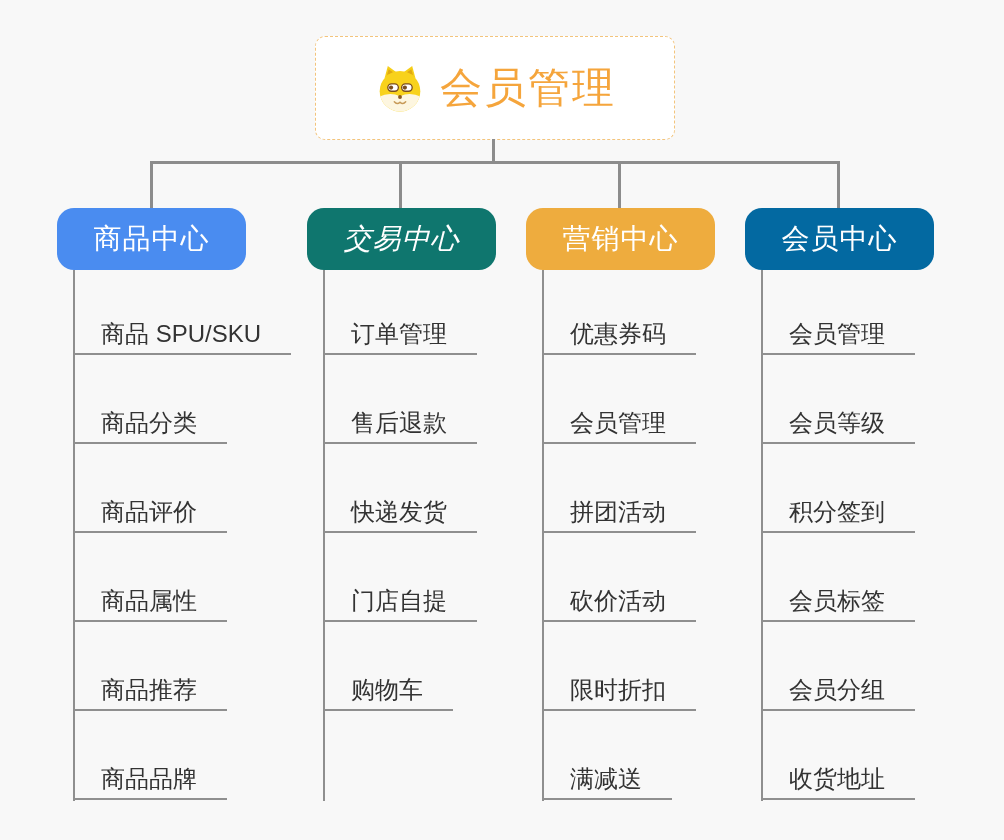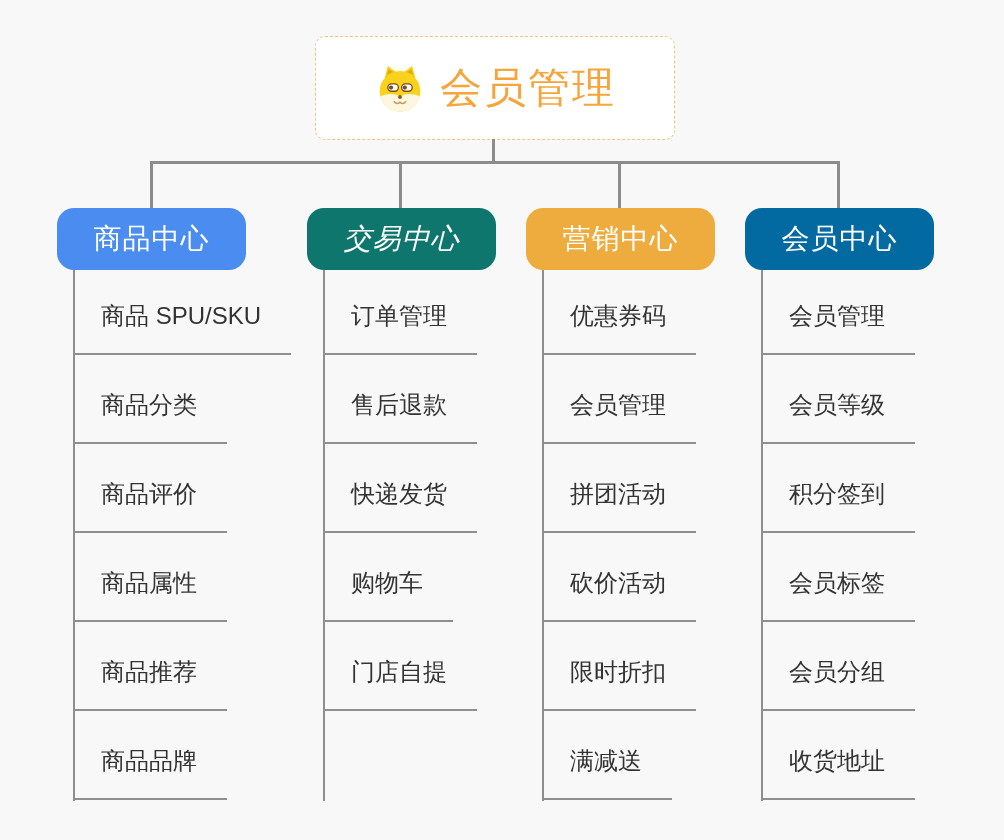--- a/index.html
+++ b/index.html
@@ -72,21 +72,21 @@
     display: flex;
     flex-direction: column;
     align-items: flex-start;
   }
   .item {
     box-sizing: border-box;
     height: 89px;
     display: flex;
     align-items: flex-end;
     border-bottom: 2px solid #8f8f8f;
-    padding: 0 30px 24px 28px;
+    padding: 0 30px 6px 28px;
     cursor: default;
   }
   .item:first-child { height: 85px; }
   .item-label {
     font-size: 24px;
     color: #333333;
     white-space: nowrap;
     line-height: 1.1;
   }
 </style>
@@ -164,24 +164,24 @@
         <div class="item">
     <span class="item-label">订单管理</span>
   </div>
         <div class="item">
     <span class="item-label">售后退款</span>
   </div>
         <div class="item">
     <span class="item-label">快递发货</span>
   </div>
         <div class="item">
+    <span class="item-label">门店自提</span>
+  </div>
+        <div class="item">
     <span class="item-label">购物车</span>
-  </div>
-        <div class="item">
-    <span class="item-label">门店自提</span>
   </div>
       </div>
   </div>
 
   <div class="branch" style="left:526px">
     <div class="branch-header" style="background: rgb(238, 172, 62);">
       <span>营销中心</span>
     </div>
     <div class="spine"></div>
     <div class="items">

